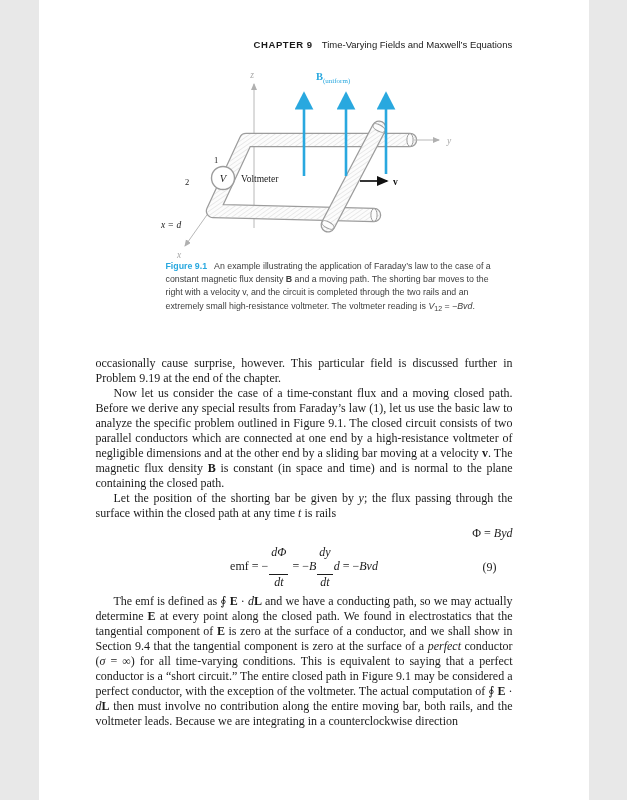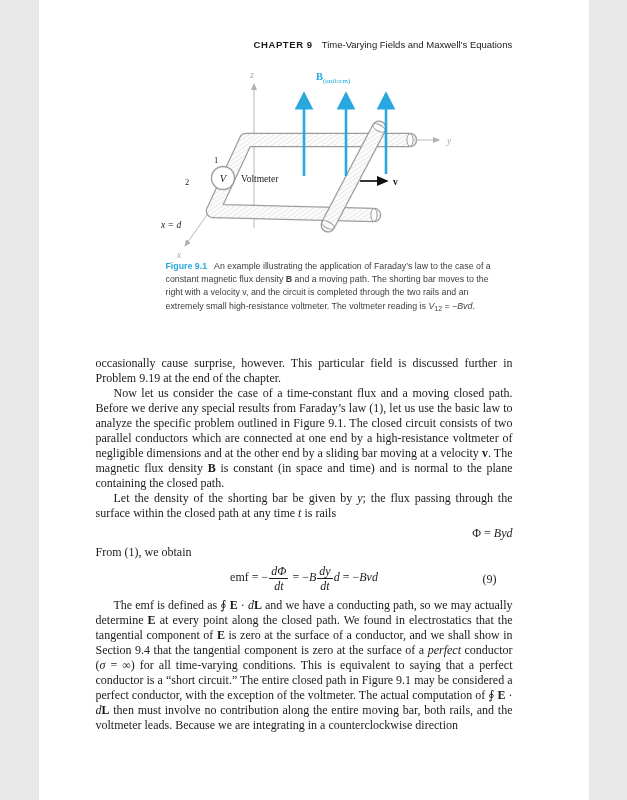--- a/index.html
+++ b/index.html
@@ -42,21 +42,21 @@
   .bodytext p{margin:0;}
   .bodytext p.indent{text-indent:18px;}
   .run-b{font-weight:bold;}
   .run-i{font-style:italic;}
   .run-sub{font-size:7px;vertical-align:-2px;}
   
   .eq-block{text-align:right;margin:5px 0 4px 0;}
   .eq9{position:relative;text-align:center;margin:5px 0 6px 0;}
   .eq-var{font-style:italic;}
   .frac{display:inline-block;vertical-align:middle;text-align:center;padding:0 1px;}
-  .frac .num{display:block;border-bottom:0.8px solid #1b1b1b;line-height:12px;padding:0 2px 1px 2px;font-style:italic;}
+  .frac .num{display:block;border-bottom:0.8px solid #1b1b1b;line-height:12px;padding:0 2px 16px 2px;font-style:italic;}
   .frac .den{display:block;line-height:12px;padding-top:1px;font-style:italic;}
   .eq-number{position:absolute;right:16px;top:50%;transform:translateY(-50%);font-style:normal;}
 </style>
 </head>
 <body>
 
 <div class="page">
 
   <div class="running-head">
     <span class="chap">CHAPTER 9</span><span>Time-Varying Fields and Maxwell’s Equations</span>
@@ -132,25 +132,24 @@
     </g>
   </svg>
 
   <div class="caption">
     <span class="fig-tag">Figure 9.1</span><span><span>An example illustrating the application of Faraday’s law to the case of a constant magnetic flux density </span><span class="run-b">B</span><span> and a moving path. The shorting bar moves to the right with a velocity v, and the circuit is completed through the two rails and an extremely small high-resistance voltmeter. The voltmeter reading is </span><span class="run-i">V</span><span class="run-sub">12</span><span> = −</span><span class="run-i">Bvd</span><span>.</span></span>
   </div>
 
   <div class="bodytext">
     <p class="noindent"><span>occasionally cause surprise, however. This particular field is discussed further in Problem 9.19 at the end of the chapter.</span></p>
     <p class="indent"><span>Now let us consider the case of a time-constant flux and a moving closed path. Before we derive any special results from Faraday’s law (1), let us use the basic law to analyze the specific problem outlined in Figure 9.1. The closed circuit consists of two parallel conductors which are connected at one end by a high-resistance voltmeter of negligible dimensions and at the other end by a sliding bar moving at a velocity </span><span class="run-b">v</span><span>. The magnetic flux density </span><span class="run-b">B</span><span> is constant (in space and time) and is normal to the plane containing the closed path.</span></p>
-    <p class="indent"><span>Let the density of the shorting bar be given by </span><span class="run-i">y</span><span>; the flux passing through the surface within the closed path at any time </span><span class="run-i">t</span><span> is rails</span></p>
+    <p class="indent"><span>Let the position of the shorting bar be given by </span><span class="run-i">y</span><span>; the flux passing through the surface within the closed path at any time </span><span class="run-i">t</span><span> is rails</span></p>
 
     <div class="eq-block"><span>Φ = </span><span class="run-i">Byd</span></div>
 
-    <p class="noindent">From (1), we obtain</p>
 
     <div class="eq9">
       <span>emf</span><span> = −</span><span class="frac"><span class="num">dΦ</span><span class="den">dt</span></span><span> = −</span><span class="eq-var">B</span><span class="frac"><span class="num">dy</span><span class="den">dt</span></span><span class="eq-var">d</span><span> = −</span><span class="eq-var">Bvd</span>
       <span class="eq-number">(9)</span>
     </div>
 
     <p class="indent"><span>The emf is defined as ∮ </span><span class="run-b">E</span><span> · </span><span class="run-i">d</span><span class="run-b">L</span><span> and we have a conducting path, so we may actually determine </span><span class="run-b">E</span><span> at every point along the closed path. We found in electrostatics that the tangential component of </span><span class="run-b">E</span><span> is zero at the surface of a conductor, and we shall show in Section 9.4 that the tangential component is zero at the surface of a </span><span class="run-i">perfect</span><span> conductor (</span><span class="run-i">σ</span><span> = ∞) for all time-varying conditions. This is equivalent to saying that a perfect conductor is a “short circuit.” The entire closed path in Figure 9.1 may be considered a perfect conductor, with the exception of the voltmeter. The actual computation of ∮ </span><span class="run-b">E</span><span> · </span><span class="run-i">d</span><span class="run-b">L</span><span> then must involve no contribution along the entire moving bar, both rails, and the voltmeter leads. Because we are integrating in a counterclockwise direction</span></p>
   </div>
 
 </div>

